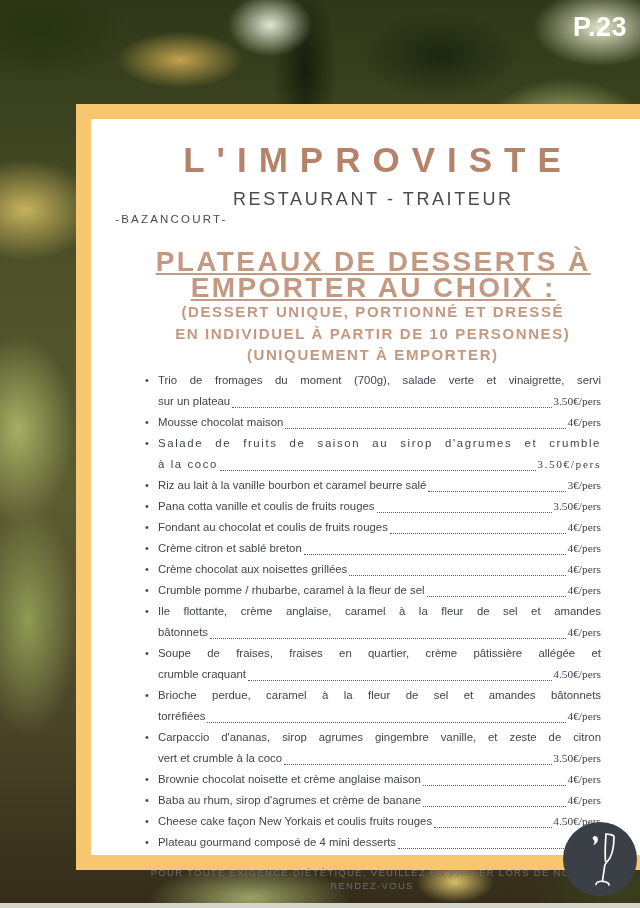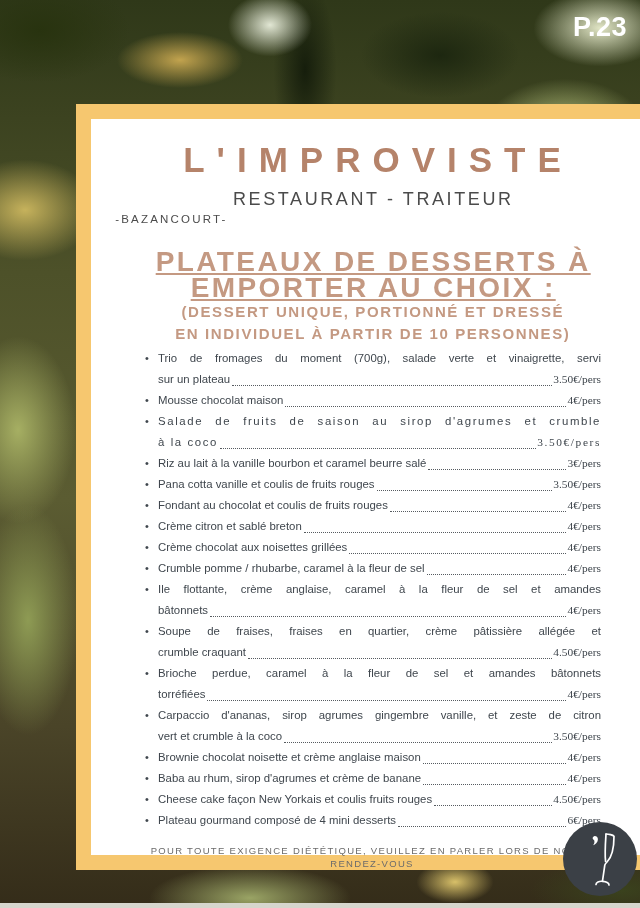--- a/index.html
+++ b/index.html
@@ -141,20 +141,21 @@
 
       <div class="brand-title">L'IMPROVISTE</div>
       <div class="brand-subtitle">RESTAURANT - TRAITEUR</div>
       <div class="brand-location">-BAZANCOURT-</div>
 
       <div class="heading">
         <div class="h-main">PLATEAUX DE DESSERTS À</div>
         <div class="h-main">EMPORTER AU CHOIX :</div>
         <div class="h-sub">(DESSERT UNIQUE, PORTIONNÉ ET DRESSÉ</div>
         <div class="h-sub">EN INDIVIDUEL À PARTIR DE 10 PERSONNES)</div>
+        <div class="h-sub">(UNIQUEMENT À EMPORTER)</div>
       </div>
 
       <div class="items">
   <div class="item">
     <span class="bullet">•</span>
     <span class="ibody">
       <span class="pre"><div class="l1">Trio de fromages du moment (700g), salade verte et vinaigrette, servi</div></span><span class="final">
                 <span class="last-text">sur un plateau</span>
                 <span class="lead"></span>
                 <span class="price">3.50€/pers</span>

